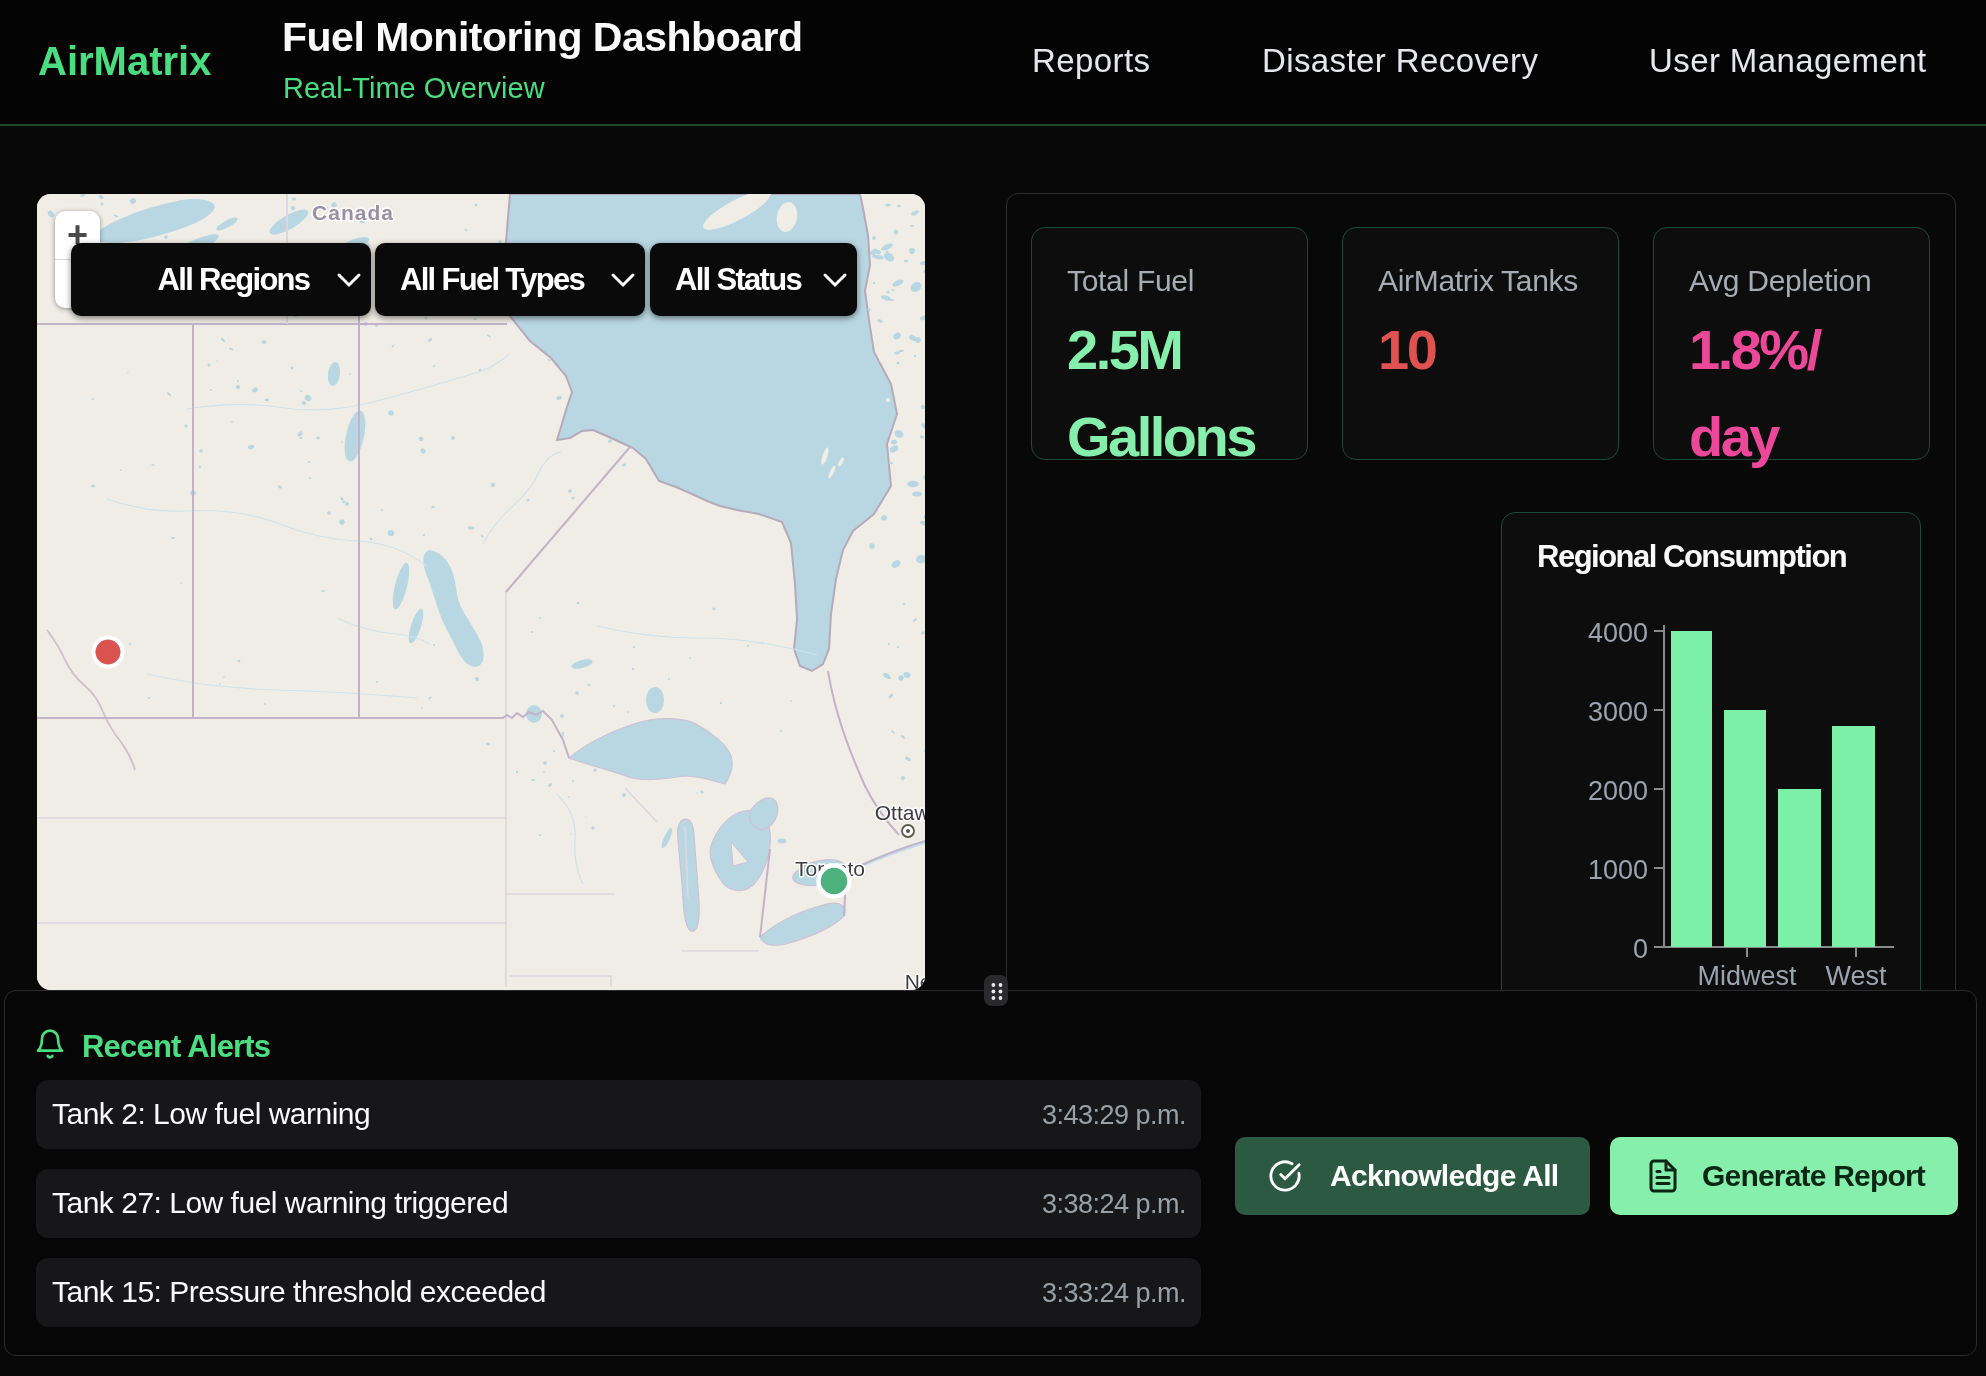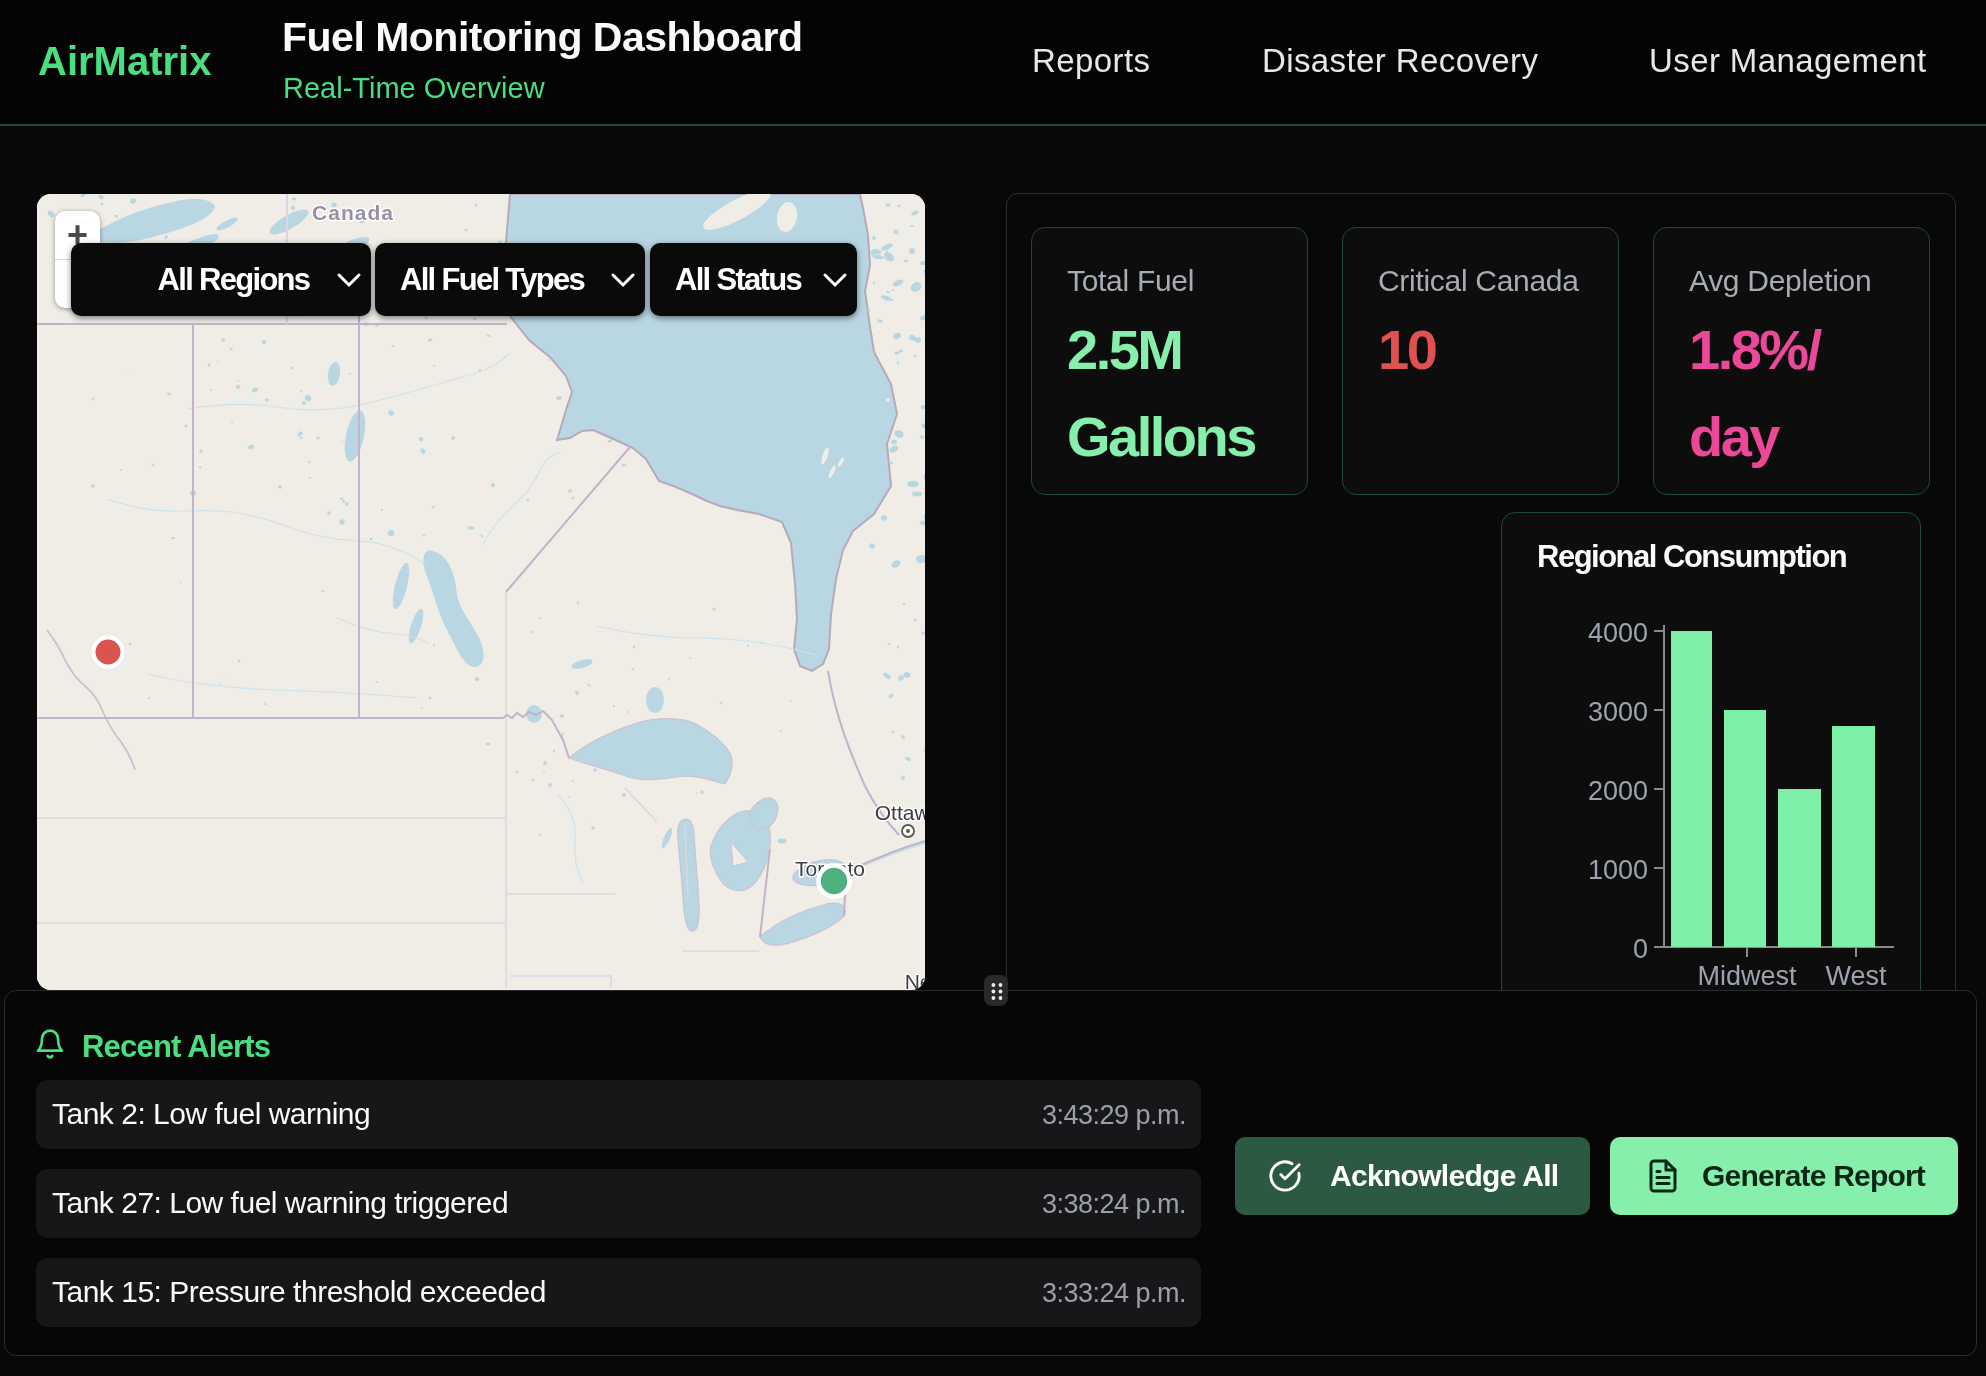--- a/index.html
+++ b/index.html
@@ -26,21 +26,21 @@
                    font-size:36px; color:#4a4a4a; font-weight:bold; }
   #zoomctl .sep { position:absolute; left:0px; top:48px; width:45px; height:1px; background:#d5d5d5; }
   .dd { top:243px; height:73px; background:#0a0a0a; border-radius:10px; color:#fff;
         font-size:31px; font-weight:600; letter-spacing:-1.7px; line-height:73px; padding-left:25px;
         box-shadow:0 2px 6px rgba(0,0,0,.5); white-space:nowrap; }
   .dd svg { position:absolute; right:9px; top:28px; }
 
   
   #rpanel { left:1006px; top:193px; width:950px; height:1100px; border:1px solid #2e2e2e;
             border-radius:12px; }
-  .stat { top:227px; width:277px; height:268px; background:#0c0d0c;
+  .stat { top:227px; width:277px; height:233px; background:#0c0d0c;
           border:1.5px solid #1d4a37; border-radius:14px; }
   .stat .lbl { position:absolute; left:35px; top:36px; font-size:30px; color:#a7abb3; letter-spacing:-0.3px; white-space:nowrap; }
   .stat .val { position:absolute; left:35px; top:78px; font-size:56px; font-weight:bold; line-height:87px; letter-spacing:-2.5px; white-space:nowrap; }
   .card { background:#0c0d0c; border:1.5px solid #1d4a37; border-radius:14px; }
   .cardtitle { position:absolute; left:35px; top:26px; font-size:31px; font-weight:bold; color:#fafafa; letter-spacing:-1.5px; white-space:nowrap; }
 
   
   #apanel { left:4px; top:990px; width:1973px; height:366px; border:1.5px solid #2c2c2e;
             border-radius:12px; background:#060606; }
   #alerts-title { left:82px; top:1029px; font-size:31px; font-weight:bold; color:#4ade80; letter-spacing:-0.8px; white-space:nowrap; }
@@ -466,21 +466,21 @@
         <path d="M3 4 L13 14 L23 4" stroke="#fff" stroke-width="3" fill="none" stroke-linecap="round"></path>
       </svg>
   </div>
 
   <div class="abs" id="rpanel"></div>
   <div class="abs stat" style="left:1031px;">
     <div class="lbl">Total Fuel</div>
     <div class="val" style="color:#86efac;">2.5M<br>Gallons</div>
   </div>
   <div class="abs stat" style="left:1342px;">
-    <div class="lbl">Critical Canada</div>
+    <div class="lbl">AirMatrix Tanks</div>
     <div class="val" style="color:#e05252;">10</div>
   </div>
   <div class="abs stat" style="left:1653px;">
     <div class="lbl">Avg Depletion</div>
     <div class="val" style="color:#ec4899;">1.8%/<br>day</div>
   </div>
 
 
   <div class="abs card" style="left:1501px; top:512px; width:420px; height:500px;">
     <div class="cardtitle">Regional Consumption</div>

